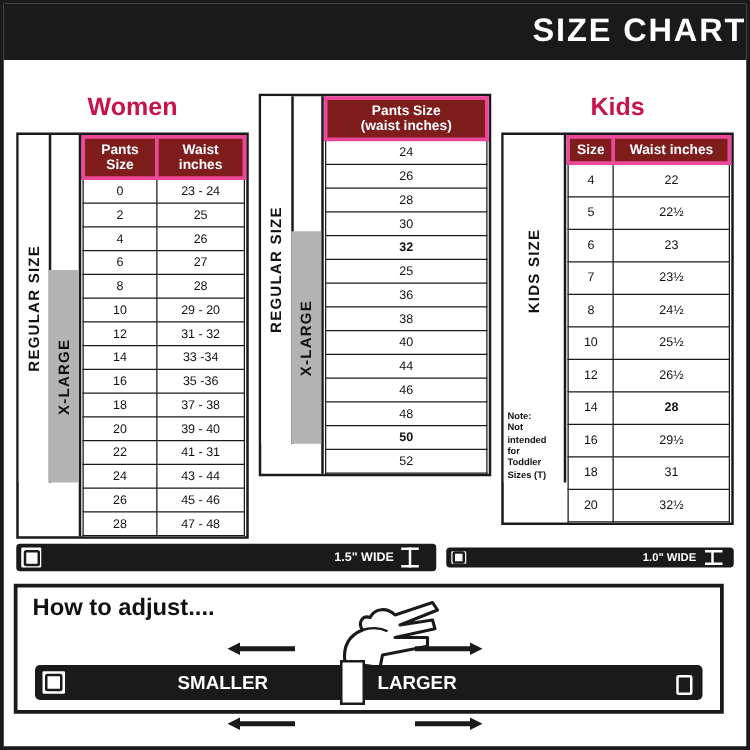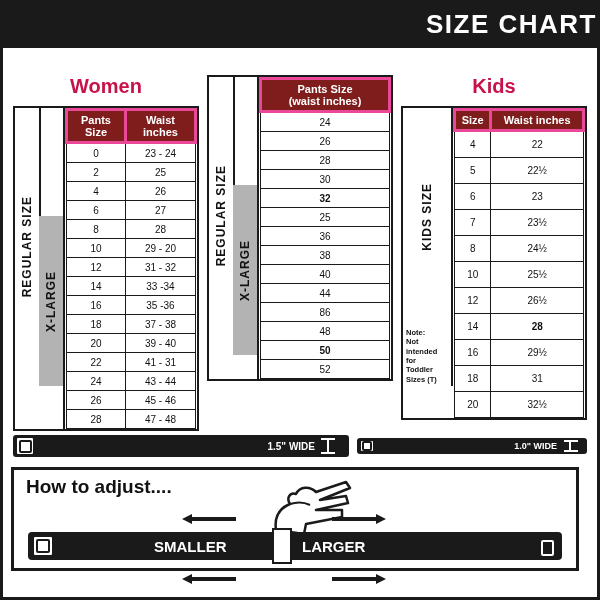--- a/index.html
+++ b/index.html
@@ -252,21 +252,21 @@
     border: 2px solid #1a1a1a;
     box-sizing: border-box;
   }
   .adj-word {
     position: absolute;
     top: 68px;
     font-size: 15px;
     font-weight: bold;
     color: #ffffff;
   }
-  .w-smaller { left: 140px; }
+  .w-smaller { left: 128px; }
   .w-larger { left: 288px; }
 
   .arrow {
     position: absolute;
     height: 8px;
   }
   .arrow .shaft {
     position: absolute; top: 3px; height: 4px; background: #1a1a1a;
   }
   .arrow .head {
@@ -429,21 +429,21 @@
                 <tr>
                     <td>38</td>
                   </tr>
                 <tr>
                     <td>40</td>
                   </tr>
                 <tr>
                     <td>44</td>
                   </tr>
                 <tr>
-                    <td>86</td>
+                    <td>46</td>
                   </tr>
                 <tr>
                     <td>48</td>
                   </tr>
                 <tr>
                     <td class="bold">50</td>
                   </tr>
                 <tr>
                     <td>52</td>
                   </tr>

